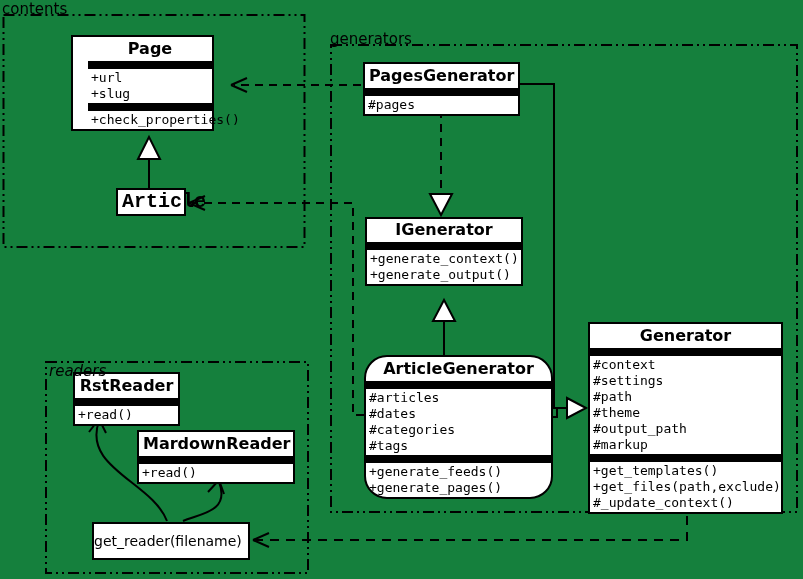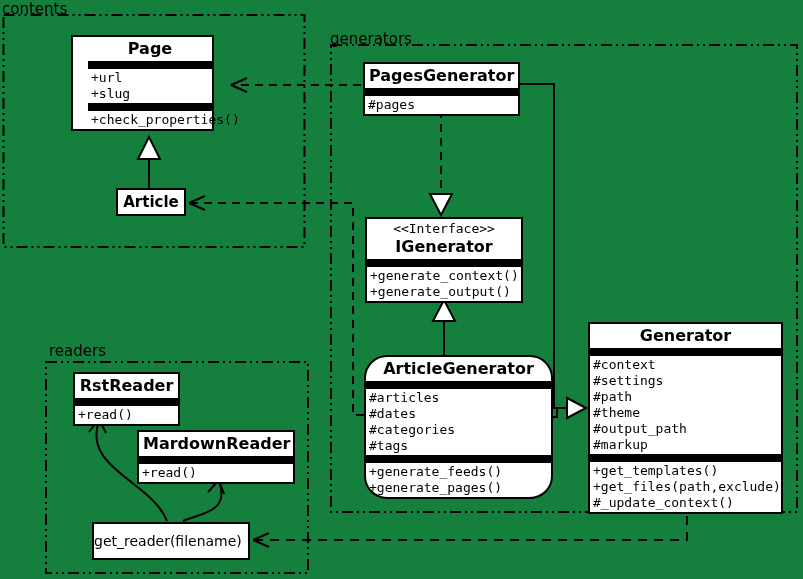--- a/index.html
+++ b/index.html
@@ -2,21 +2,21 @@
 <html><head>
 <meta charset="utf-8">
 <style>
   html,body{margin:0;padding:0;background:#fff;}
   .canvas{position:relative;width:803px;height:579px;background:#15803d;overflow:hidden;
           font-family:"DejaVu Sans",sans-serif;color:#000;}
   svg.layer{position:absolute;left:0;top:0;z-index:0;}
   .pkg-label{position:absolute;z-index:2;font:15px "DejaVu Sans",sans-serif;color:#000;}
   .uml-class{position:absolute;z-index:1;background:#fff;border:2px solid #000;box-sizing:border-box;}
   .uml-title{font:bold 16px "DejaVu Sans",sans-serif;line-height:20px;padding:2px 4px;text-align:center;white-space:nowrap;}
-  .uml-title.small{font-size:15px;}
+  .uml-title.small{font-size:20px;font-family:Liberation Mono, monospace;}
   .uml-stereo{font:13px "DejaVu Sans Mono",monospace;line-height:15px;text-align:center;padding-top:2px;}
   .uml-name2{font:bold 16px "DejaVu Sans",sans-serif;line-height:21px;text-align:center;padding-bottom:2px;}
   .uml-section{border-top:8px solid #000000;padding:1px 3px;}
   .uml-line{font:13px "DejaVu Sans Mono",monospace;line-height:16px;white-space:pre;}
   .op-box{position:absolute;z-index:1;background:#fff;border:2px solid #000;box-sizing:border-box;
           display:flex;align-items:center;font:14px "DejaVu Sans",sans-serif;}
 </style>
 </head>
 <body>
 
@@ -52,21 +52,21 @@
 
     <path d="M167,521 C152,482 82,468 99,421" stroke="#000" stroke-width="2" fill="none"></path>
     <path d="M99,419 L89,432 M99,419 L106,433" stroke="#000" stroke-width="2" fill="none"></path>
 
     <path d="M183,521 C197,514 231,513 219,482" stroke="#000" stroke-width="2" fill="none"></path>
     <path d="M219,480 L208,492 M219,480 L224,494" stroke="#000" stroke-width="2" fill="none"></path>
   </svg>
 
   <div class="pkg-label" style="left:2px;top:0px;">contents</div>
   <div class="pkg-label" style="left:330px;top:30px;text-align:right;">generators</div>
-  <div class="pkg-label" style="left:49px;top:342px;">readers</div>
+  <div class="pkg-label" style="left:49px;top:362px;font-style:italic;">readers</div>
 
   <div class="uml-class" style="left:71px;top:35px;width:143px;padding-left:15px;">
     <div class="uml-title">Page</div>
     <div class="uml-section">
       <div class="uml-line">+url</div>
       <div class="uml-line">+slug</div>
     </div>
     <div class="uml-section">
       <div class="uml-line">+check_properties()</div>
     </div>
@@ -77,21 +77,20 @@
   </div>
 
   <div class="uml-class" style="left:363px;top:62px;width:157px;">
     <div class="uml-title">PagesGenerator</div>
     <div class="uml-section">
       <div class="uml-line">#pages</div>
     </div>
   </div>
 
   <div class="uml-class" style="left:365px;top:217px;width:158px;">
-    <div class="uml-stereo">&lt;&lt;Interface&gt;&gt;</div>
     <div class="uml-name2">IGenerator</div>
     <div class="uml-section">
       <div class="uml-line">+generate_context()</div>
       <div class="uml-line">+generate_output()</div>
     </div>
   </div>
 
   <div class="uml-class" style="left:364px;top:355px;width:189px;border-radius:23px;">
     <div class="uml-title">ArticleGenerator</div>
     <div class="uml-section">

